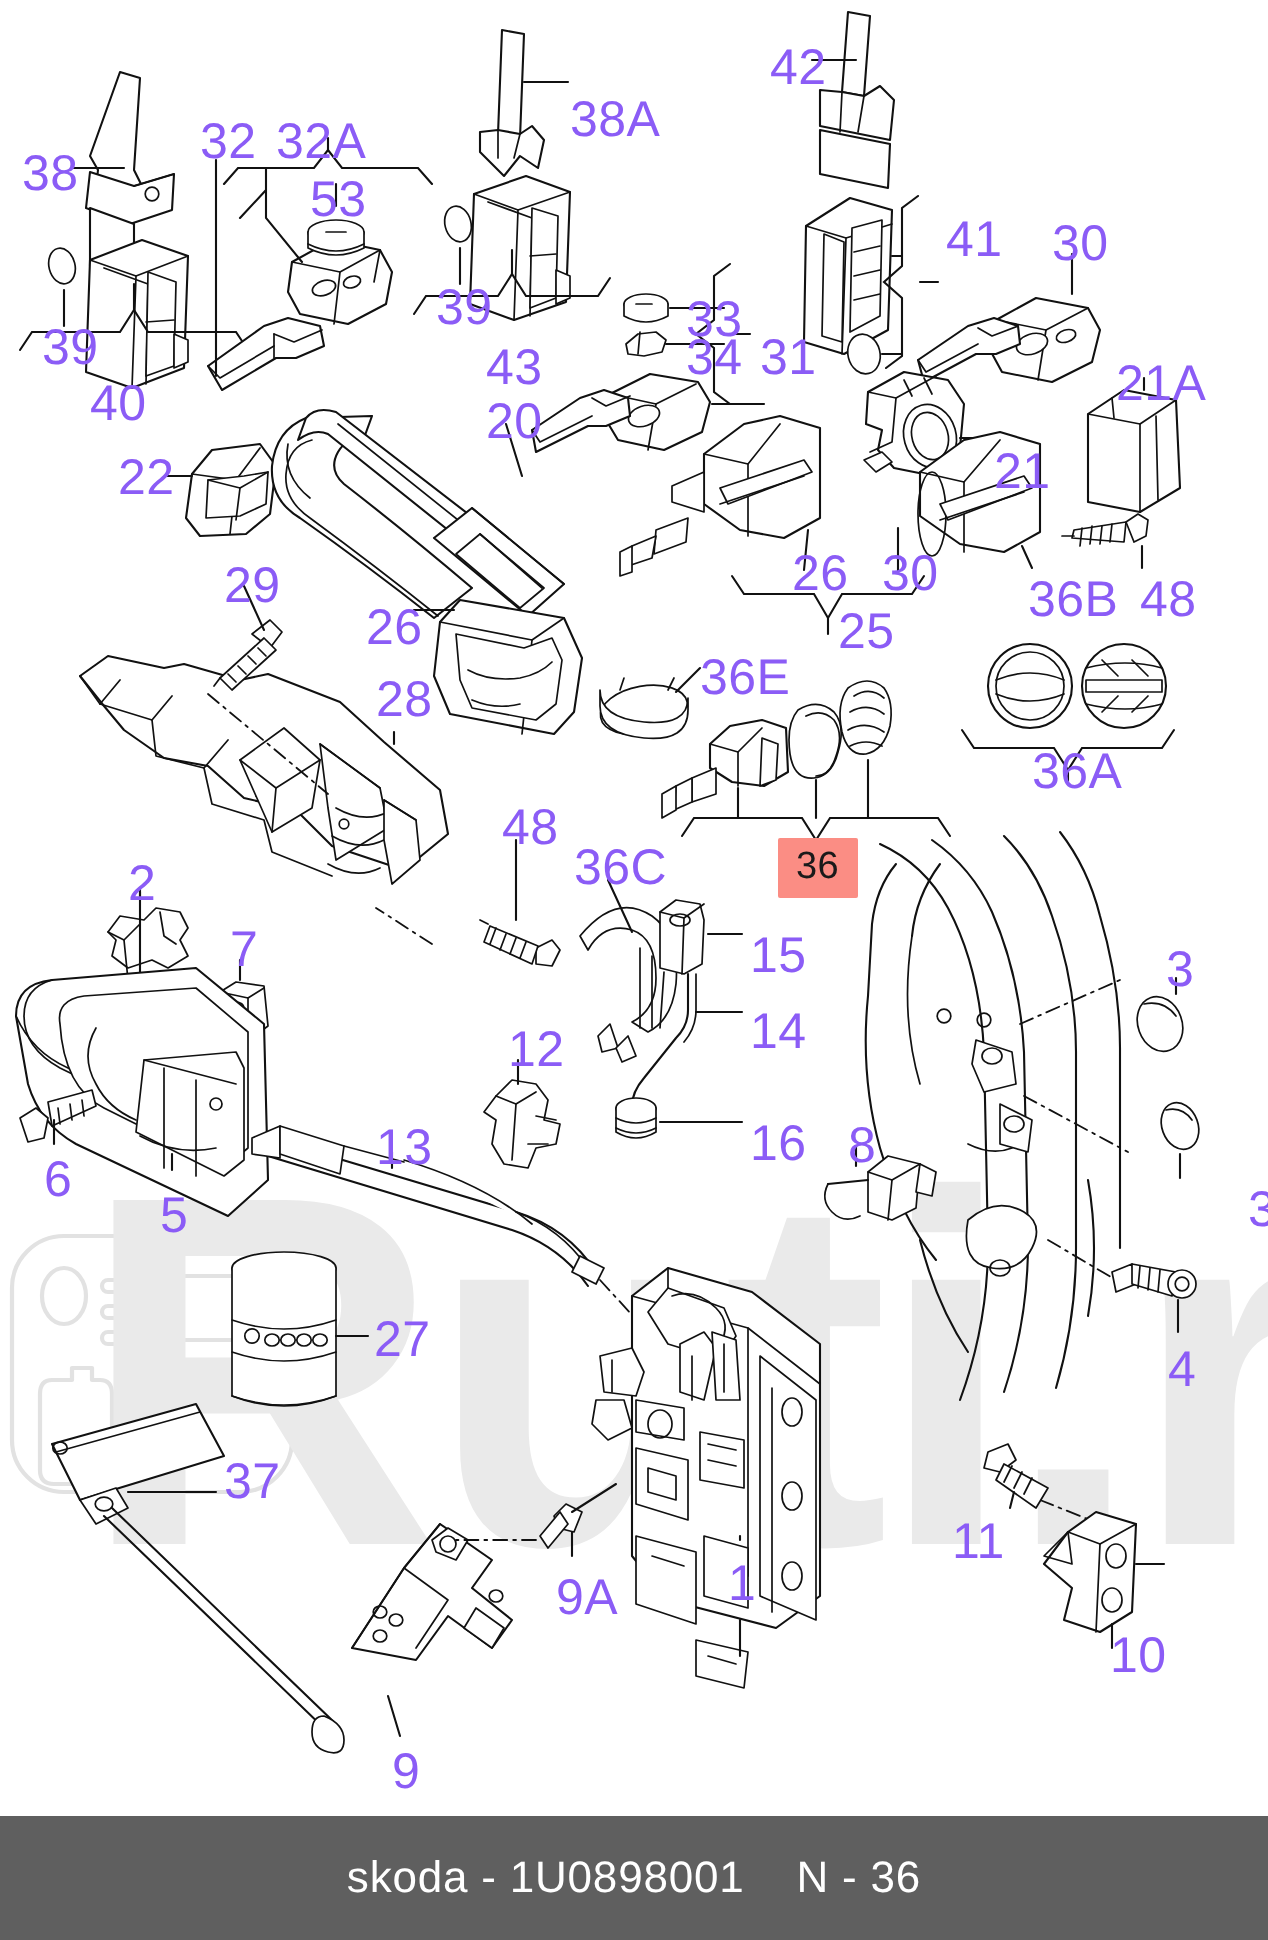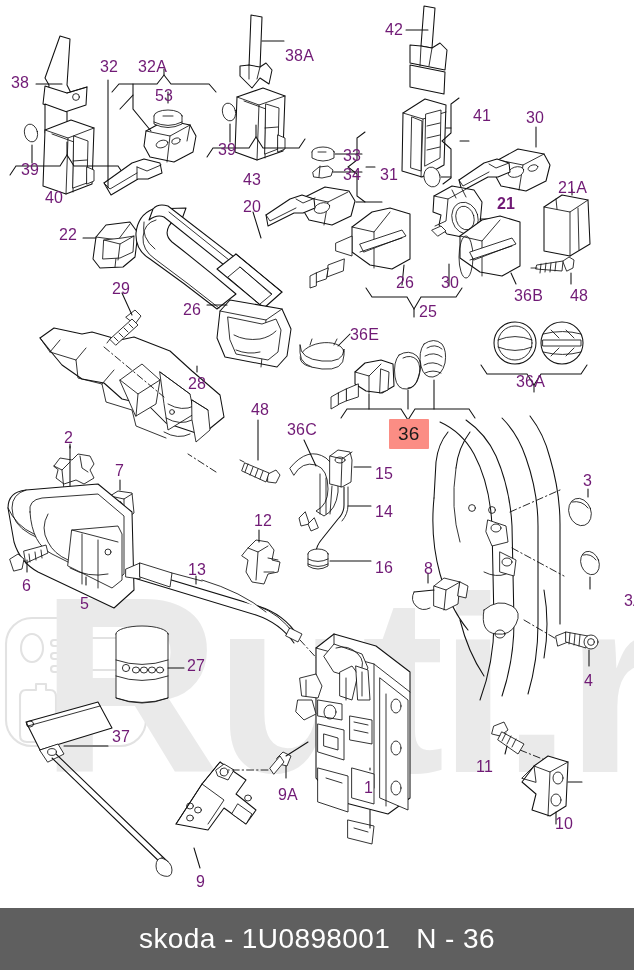--- a/index.html
+++ b/index.html
@@ -15,35 +15,35 @@
   .ln{fill:none;stroke:#111;stroke-width:1.05;stroke-linejoin:round;stroke-linecap:round;}
   .ln-thin{fill:none;stroke:#111;stroke-width:0.85;stroke-linejoin:round;stroke-linecap:round;}
   .ln-lead{fill:none;stroke:#111;stroke-width:1.05;stroke-linecap:round;}
   .ln-dash{fill:none;stroke:#111;stroke-width:0.9;stroke-dasharray:7 3 1.4 3;stroke-linecap:round;}
   .fillw{fill:#ffffff;stroke:#111;stroke-width:1.05;stroke-linejoin:round;stroke-linecap:round;}
   .fillw-thin{fill:#ffffff;stroke:#111;stroke-width:0.85;stroke-linejoin:round;stroke-linecap:round;}
   .wm{fill:none;stroke:#e2e2e2;stroke-width:2.1;stroke-linejoin:round;stroke-linecap:round;}
   .wm-text{fill:#eaeaea;font-family:"Liberation Sans",sans-serif;font-weight:700;}
   .callout{
     position:absolute;font-family:"Liberation Sans", sans-serif;
-    font-size:16px;color:#701a75;line-height:1;white-space:nowrap;
+    font-size:25px;color:#8b5cf6;line-height:1;white-space:nowrap;
     letter-spacing:0.2px;
   }
   .callout.hl{
     background:#fb8d84;color:#1a1a1a;padding:5px 9px 6px 9px;
     font-size:19px;border-radius:1px;
   }
   #footer{
     position:absolute;left:0;top:908px;width:634px;height:62px;
     background:#5f5f5f;display:flex;align-items:center;justify-content:center;
     gap:26px;
   }
   #footer .ftxt{
     color:#ffffff;font-family:"Liberation Sans", sans-serif;
-    font-size:28px;letter-spacing:0.4px;white-space:nowrap;
+    font-size:22px;letter-spacing:0.4px;white-space:nowrap;
   }
 </style>
 </head>
 <body>
 
 <div id="diagram-root">
 
   <div id="plate">
 
     <svg class="layer" viewBox="0 0 634 908">
@@ -629,33 +629,33 @@
 
     <div id="callout-layer">
         <div class="callout" style="left: 11px; top: 75px;">38</div>
         <div class="callout" style="left: 21px; top: 162px;">39</div>
         <div class="callout" style="left: 45px; top: 190px;">40</div>
         <div class="callout" style="left: 100px; top: 59px;">32</div>
         <div class="callout" style="left: 138px; top: 59px;">32A</div>
         <div class="callout" style="left: 155px; top: 88px;">53</div>
         <div class="callout" style="left: 59px; top: 227px;">22</div>
         <div class="callout" style="left: 112px; top: 281px;">29</div>
-        <div class="callout" style="left: 188px; top: 376px; text-align: right;">28</div>
+        <div class="callout" style="left: 188px; top: 338px; text-align: right;">28</div>
         <div class="callout" style="left: 183px; top: 302px;">26</div>
         <div class="callout" style="left: 285px; top: 48px;">38A</div>
         <div class="callout" style="left: 218px; top: 142px;">39</div>
         <div class="callout" style="left: 243px; top: 172px;">43</div>
         <div class="callout" style="left: 343px; top: 148px;">33</div>
         <div class="callout" style="left: 343px; top: 167px;">34</div>
         <div class="callout" style="left: 380px; top: 167px;">31</div>
         <div class="callout" style="left: 243px; top: 199px;">20</div>
         <div class="callout" style="left: 385px; top: 22px;">42</div>
         <div class="callout" style="left: 473px; top: 108px;">41</div>
         <div class="callout" style="left: 526px; top: 110px;">30</div>
-        <div class="callout" style="left: 497px; top: 196px; font-weight: bold;">21</div>
+        <div class="callout" style="left: 497px; top: 224px;">21</div>
         <div class="callout" style="left: 558px; top: 180px;">21A</div>
         <div class="callout" style="left: 396px; top: 275px;">26</div>
         <div class="callout" style="left: 441px; top: 275px;">30</div>
         <div class="callout" style="left: 419px; top: 304px;">25</div>
         <div class="callout" style="left: 514px; top: 288px;">36B</div>
         <div class="callout" style="left: 570px; top: 288px;">48</div>
         <div class="callout" style="left: 350px; top: 327px;">36E</div>
         <div class="callout" style="left: 516px; top: 374px;">36A</div>
         <div class="callout hl" style="left: 389px; top: 419px;">36</div>
         <div class="callout" style="left: 251px; top: 402px;">48</div>

